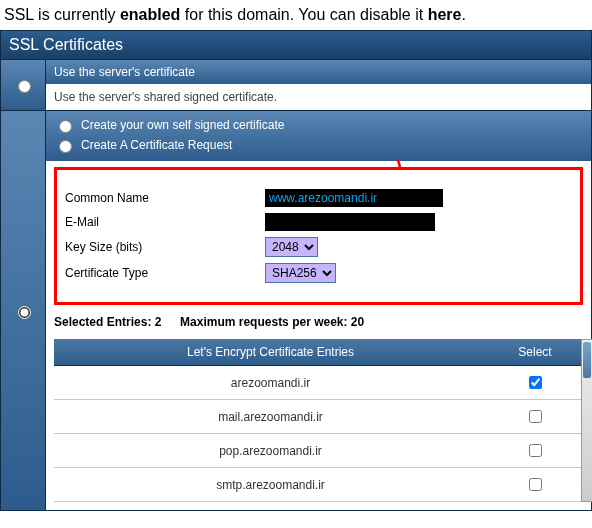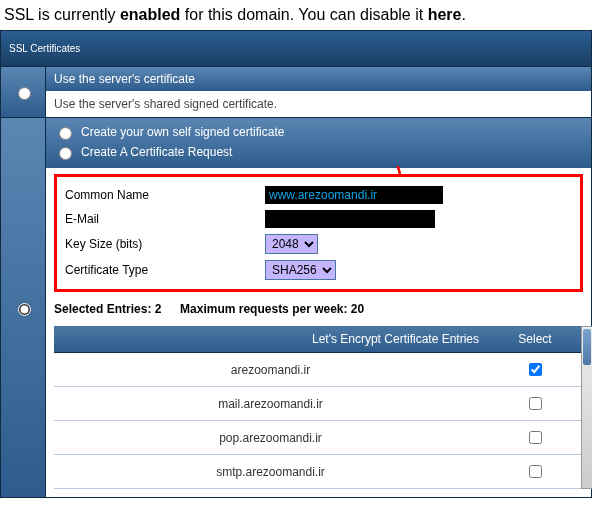--- a/index.html
+++ b/index.html
@@ -12,22 +12,22 @@
   }
   .topbar {
     padding: 6px 4px;
     font-size: 16px;
   }
   .topbar b { font-weight: bold; }
 
   .header-bar {
     background: linear-gradient(#2b5d8e, #1a3f66);
     color: #fff;
-    font-size: 10px;
-    padding: 12px 8px;
+    font-size: 16px;
+    padding: 5px 8px;
     border: 1px solid #0f2a46;
   }
 
   .row {
     display: flex;
     align-items: flex-start;
     border: 1px solid #0f2a46;
     border-top: none;
   }
   .row .radio-col {
@@ -82,21 +82,21 @@
   .anno {
     color: #f00;
     font-size: 20px;
     font-weight: bold;
     position: absolute;
   }
 
   .form-block {
     margin: 6px 8px 8px;
     border: 3px solid #f00;
-    padding: 6px 8px;
+    padding: 16px 8px;
     background: #fff;
     position: relative;
   }
   .form-row {
     display: flex;
     align-items: center;
     padding: 3px 0;
     font-size: 12px;
   }
   .form-row .lbl {
@@ -133,21 +133,21 @@
     position: relative;
   }
   .table-wrap table {
     width: 100%;
     border-collapse: collapse;
     font-size: 12px;
   }
   .table-wrap thead th {
     background: linear-gradient(#4d78a4, #2d5c8c);
     color: #fff;
-    text-align: right;
+    text-align: center;
     padding: 6px 8px;
     font-weight: normal;
     border-bottom: 1px solid #0f2a46;
   }
   .table-wrap thead th:last-child {
     text-align: center;
     width: 80px;
   }
   .table-wrap tbody td {
     padding: 7px 8px;

